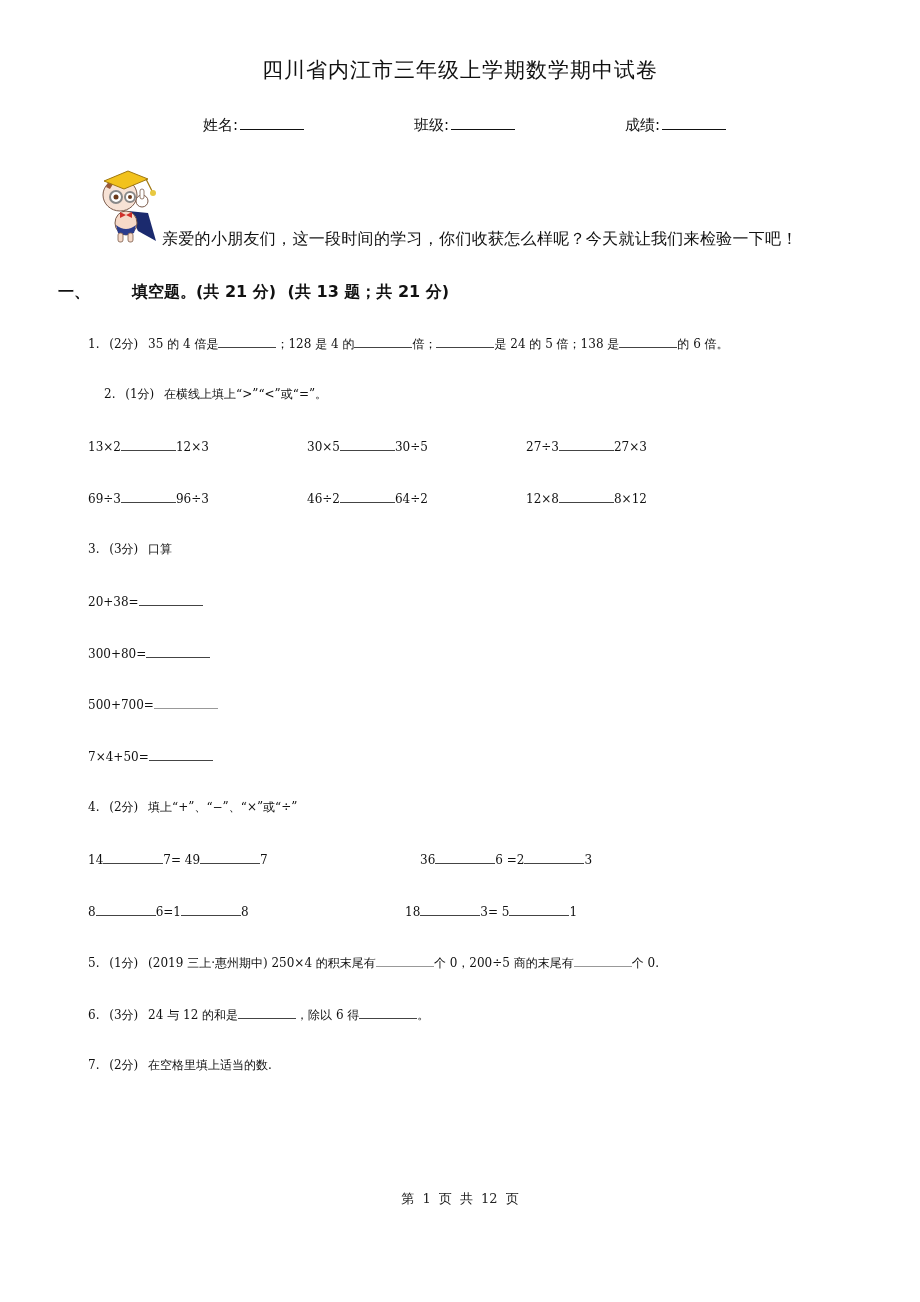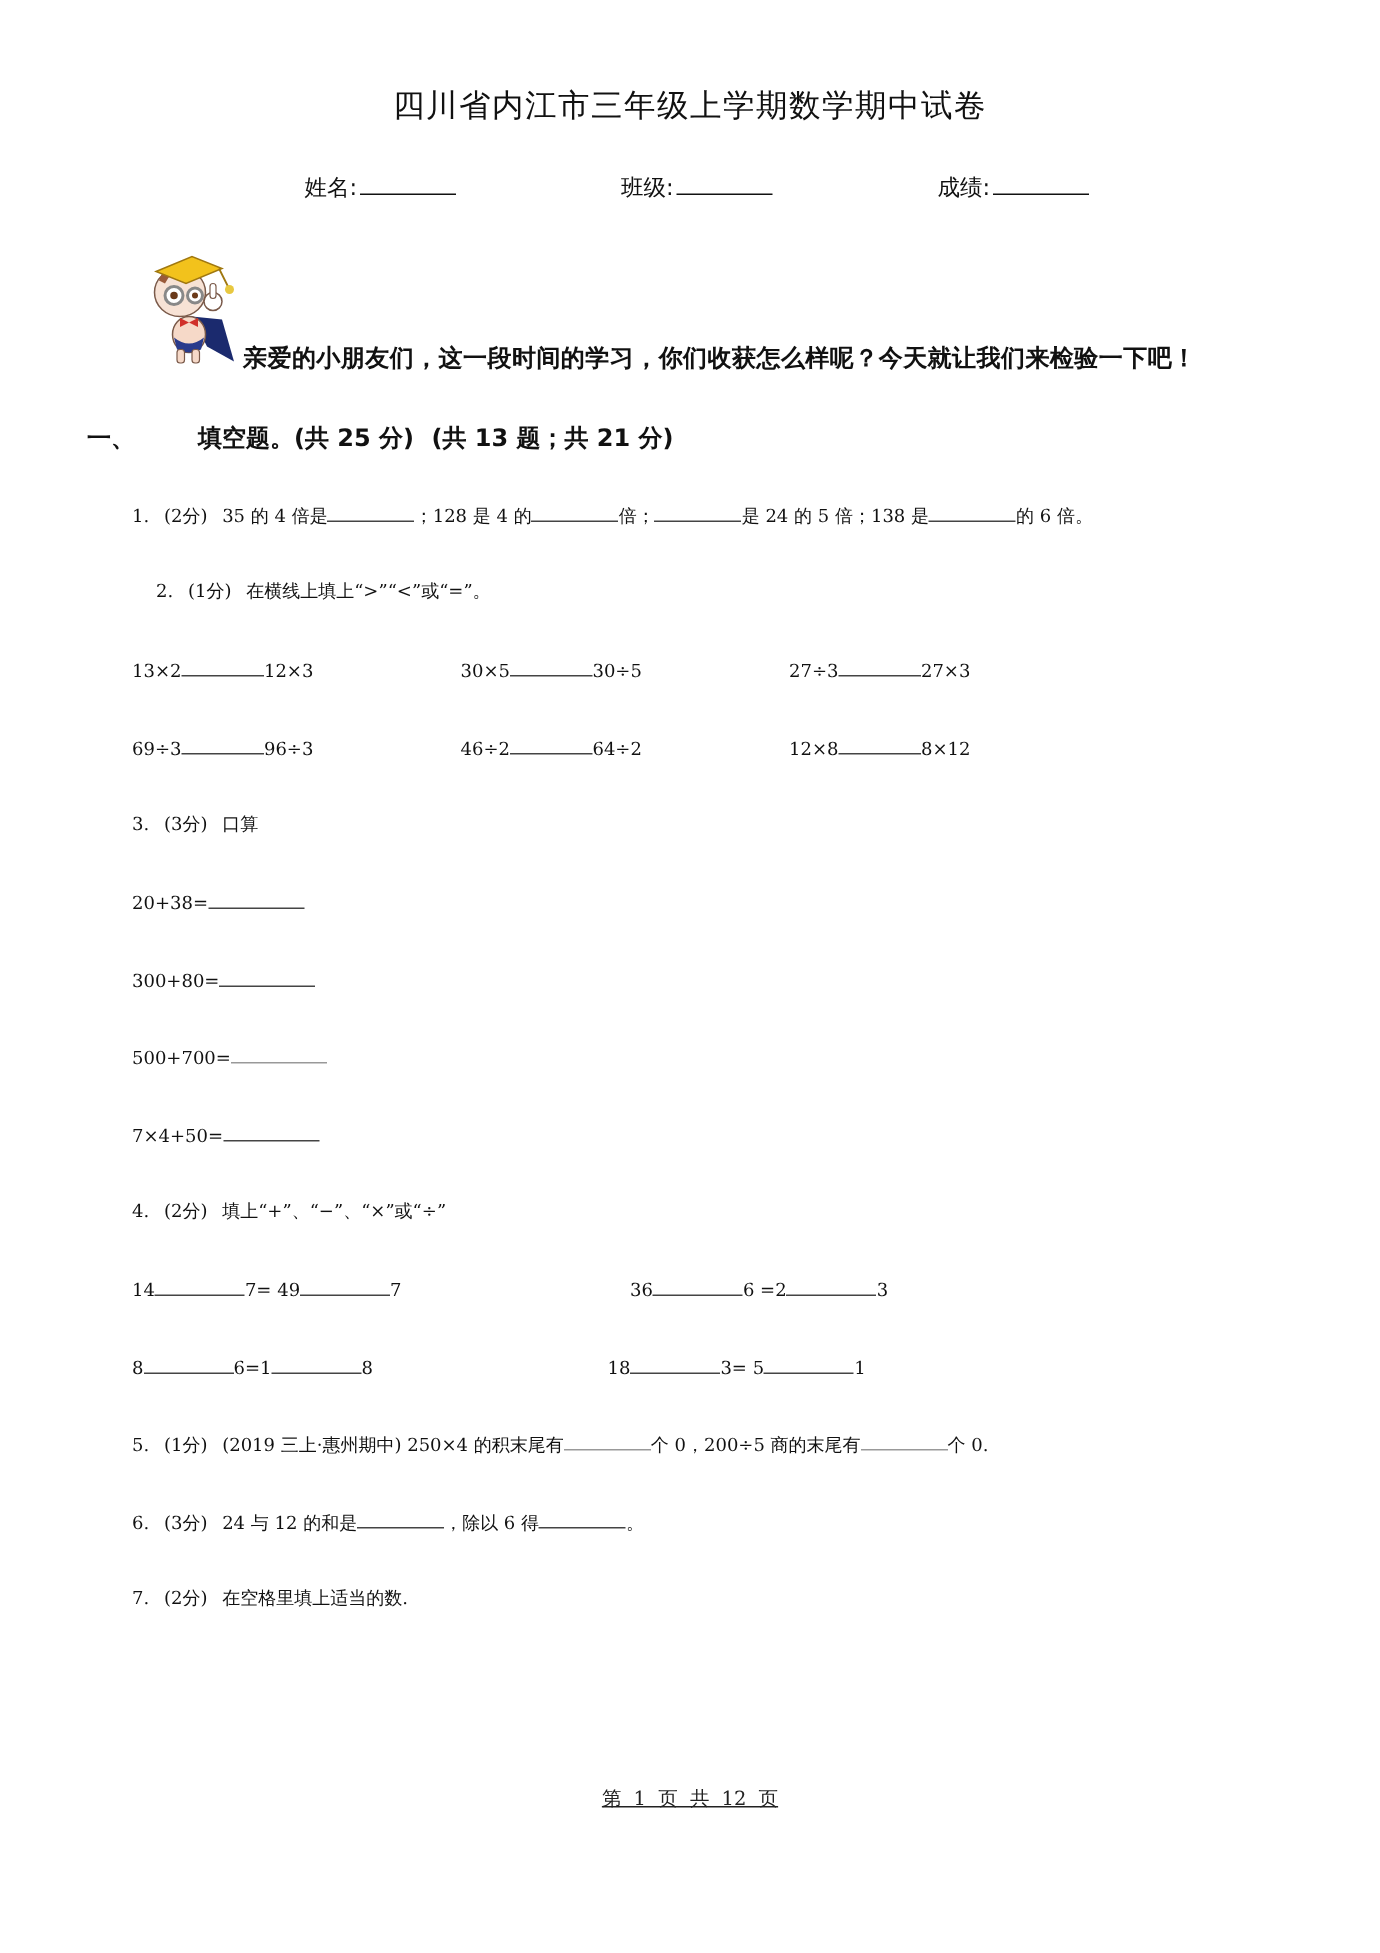--- a/index.html
+++ b/index.html
@@ -20,35 +20,34 @@
   }
   .info .line {
     display: inline-block; width: 64px; border-bottom: 1px solid #111;
     height: 14px; vertical-align: baseline; margin-left: 2px;
   }
   .mascot { left: 90px; top: 167px; width: 80px; height: 78px; }
   .greeting {
     left: 162px; top: 229px; font-size: 16px;
     font-family: "DejaVu Sans", "Liberation Sans", sans-serif;
     letter-spacing: 0.3px;
-    font-weight: bold;
   }
   .section {
     top: 282px; font-size: 16px; font-weight: bold;
     font-family: "DejaVu Sans", "Liberation Sans", sans-serif;
   }
   .q { font-size: 12px; }
   .blank {
     display: inline-block; border-bottom: 1px solid #444;
     height: 12px; vertical-align: baseline;
   }
   .blank.light { border-bottom-color: #999; }
   .footer {
     left: 0; width: 920px; top: 1190px; text-align: center;
-    font-size: 13px; color: #222; word-spacing: 4px; text-decoration: underline;
+    font-size: 13px; color: #222; word-spacing: 4px;
   }
 </style>
 </head>
 <body>
 
 <div class="abs title">四川省内江市三年级上学期数学期中试卷</div>
 
 <div class="abs info" style="left:203px">
   <span>姓名:</span><span class="line"></span>
 </div>
@@ -88,21 +87,21 @@
     <rect x="50" y="22" width="4" height="10" rx="2" fill="#fff" stroke="#7a5a4a" stroke-width="0.8"></rect>
 
     <path d="M30 45 L36 48 L30 51 Z M42 45 L36 48 L42 51 Z" fill="#d0302a"></path>
   </svg>
 </div>
 
 <div class="abs greeting">亲爱的小朋友们，这一段时间的学习，你们收获怎么样呢？今天就让我们来检验一下吧！</div>
 
 <div class="abs section" style="left:58px">一、</div>
 <div class="abs section" style="left:132px">
-  <span>填空题。(共 25 分)</span>
+  <span>填空题。(共 21 分)</span>
   <span style="margin-left:6px">(共 13 题；共 21 分)</span>
 </div>
 
 <div class="abs q" style="left:88px; top:335px">
   <span>1.</span>
   <span style="margin-left:6px">(2分)</span>
   <span style="margin-left:6px">35 的 4 倍是</span><span class="blank" style="width:58px"></span><span>；128 是 4 的</span><span class="blank" style="width:58px"></span><span>倍；</span><span class="blank" style="width:58px"></span><span>是 24 的 5 倍；138 是</span><span class="blank" style="width:58px"></span><span>的 6 倍。</span>
 </div>
 
 <div class="abs q" style="left:104px; top:386px">

